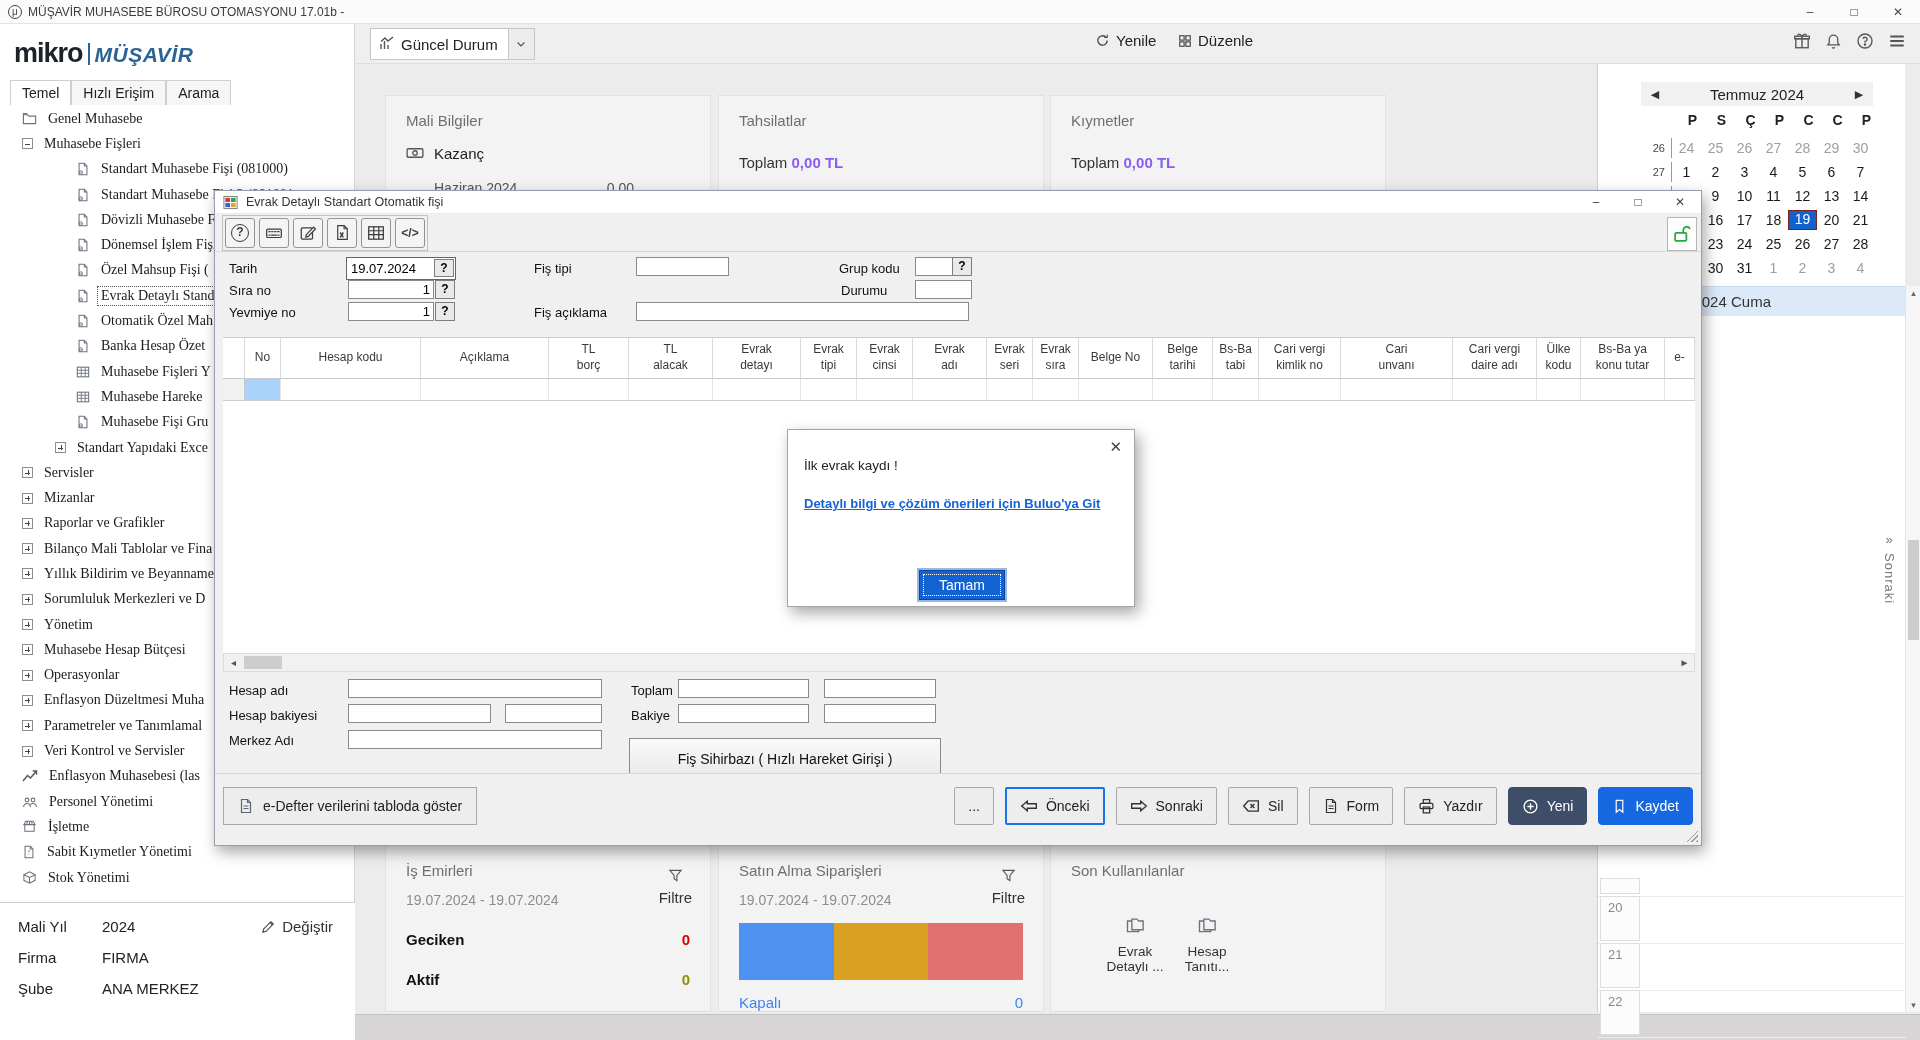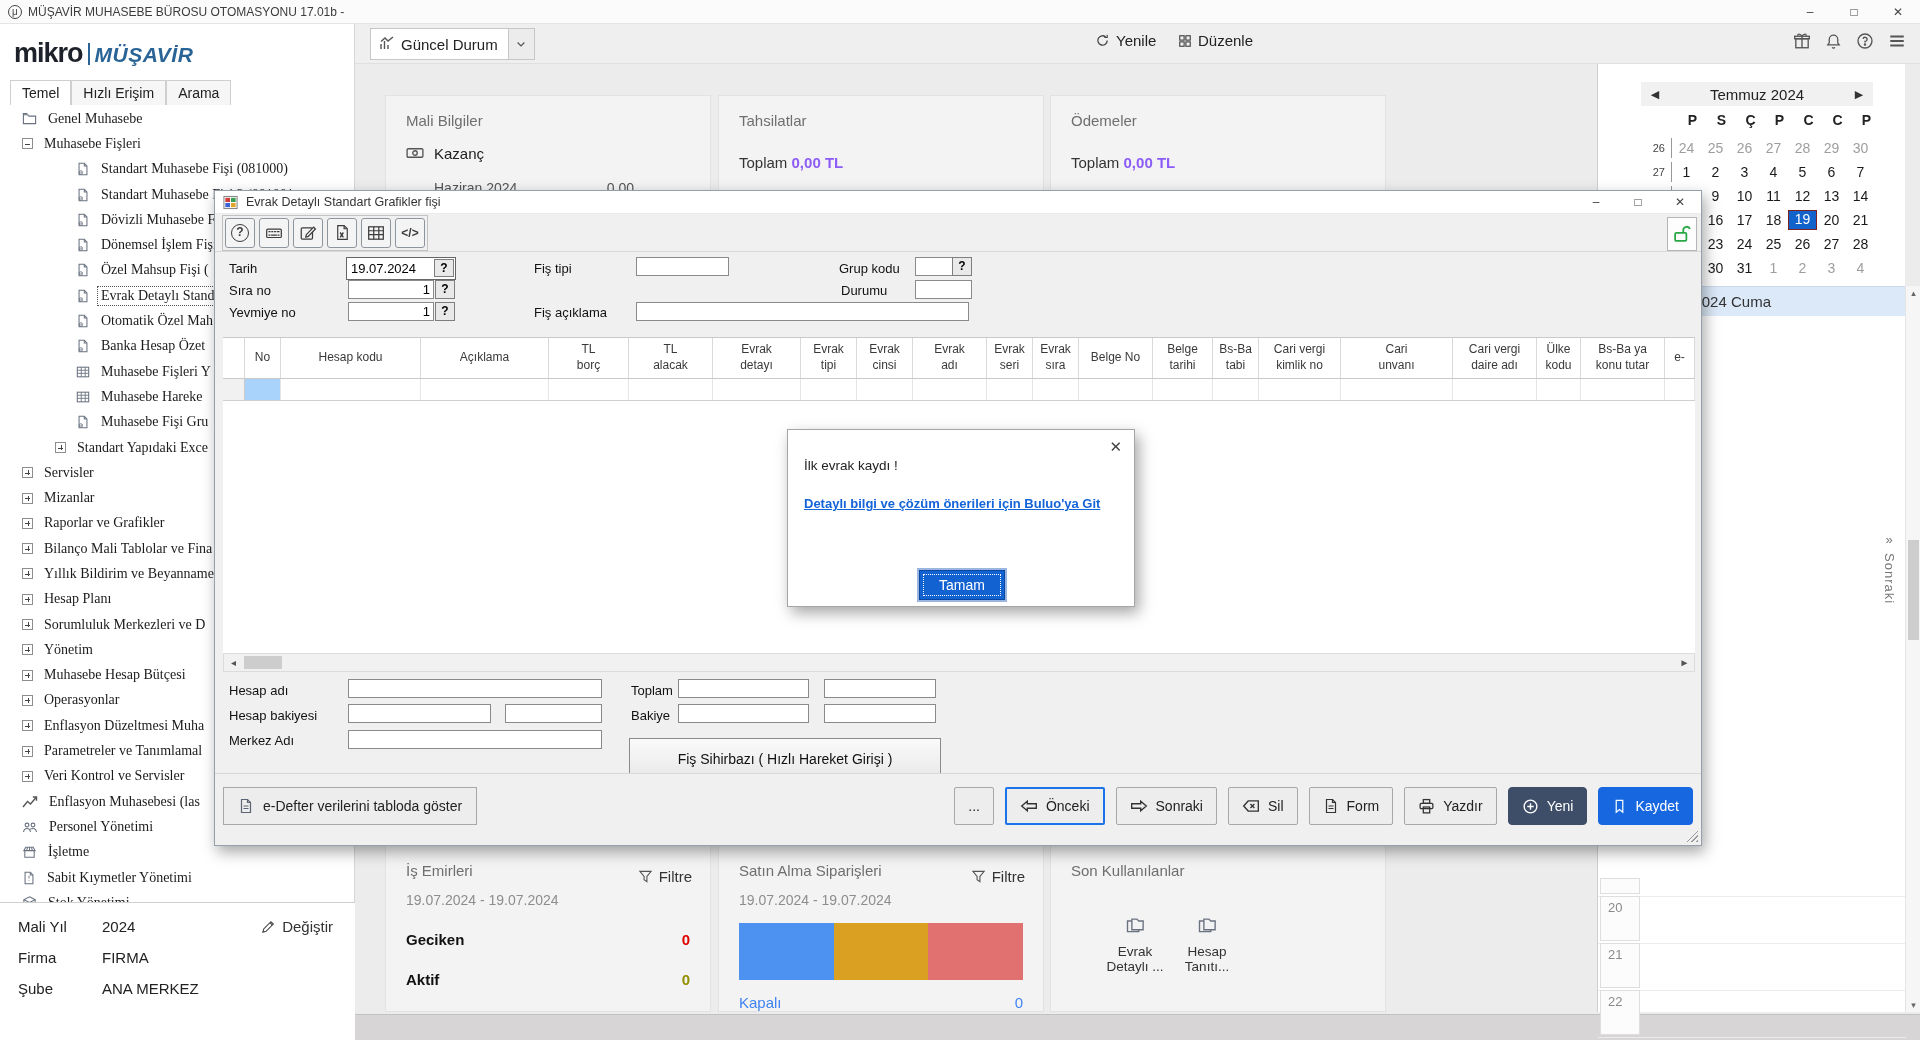--- a/index.html
+++ b/index.html
@@ -44,21 +44,21 @@
   .lvl0{padding-left:22px;} .lvl1{padding-left:55px;} .lvl2{padding-left:76px;}
   .sfooter{position:absolute;left:0;top:878px;width:355px;height:148px;border-top:1px solid #cfcfcf;border-bottom:1px solid #cfcfcf;background:#fff;padding-top:8px;}
   .frow{height:31px;display:flex;align-items:center;font-size:15px;color:#222;}
   .frow .fl{width:102px;padding-left:18px;flex:0 0 auto;}
   .frow .fv{color:#222;}
   .frow .chg{margin-left:auto;margin-right:22px;display:flex;gap:6px;align-items:center;color:#333;}
 
   
   .card{position:absolute;background:#f4f3f3;border:1px solid #e3e1e1;}
   .card .ctitle{position:absolute;left:20px;top:16px;font-size:15px;color:#6f6f6f;}
-  .filtre{position:absolute;right:18px;top:22px;display:flex;gap:6px;align-items:center;font-size:15px;color:#333;}
+  .filtre{position:absolute;right:18px;top:22px;display:flex;gap:6px;align-items:center;font-size:15px;color:#333;flex-direction:column;}
   .crange{position:absolute;left:20px;top:46px;font-size:14px;color:#8d8d8d;}
   .kzrow{position:absolute;left:20px;top:48px;display:flex;align-items:center;gap:10px;font-size:15px;color:#222;}
   .subrow{position:absolute;left:48px;top:84px;font-size:14px;color:#555;display:flex;width:200px;justify-content:space-between;}
   .toplam{position:absolute;left:20px;top:58px;font-size:15px;color:#333;}
   .toplam b{color:#8b5cf6;}
   .ierow{position:absolute;left:20px;right:20px;display:flex;justify-content:space-between;font-size:15px;font-weight:bold;color:#111;}
   .bar3{position:absolute;left:20px;right:20px;top:77px;height:57px;display:flex;}
   .bar3 div{flex:1;}
   .kapali{position:absolute;left:20px;right:20px;top:148px;display:flex;justify-content:space-between;font-size:15px;}
   .skitem{position:absolute;top:70px;width:84px;text-align:center;font-size:13.5px;color:#333;}
@@ -233,21 +233,21 @@
     <div class="subrow">
       <span>Haziran 2024</span>
       <span>0,00</span>
     </div>
   </div>
   <div class="card" style="left:718px;top:95px;width:326px;height:140px;">
     <div class="ctitle">Tahsilatlar</div>
     <div class="toplam"><span>Toplam</span> <b>0,00 TL</b></div>
   </div>
   <div class="card" style="left:1050px;top:95px;width:336px;height:140px;">
-    <div class="ctitle">Ödemeler</div>
+    <div class="ctitle">Kıymetler</div>
     <div class="toplam"><span>Toplam</span> <b>0,00 TL</b></div>
   </div>
 
   <div class="card" style="left:385px;top:845px;width:326px;height:167px;">
     <div class="ctitle">İş Emirleri</div>
     <div class="filtre">
       <span class="ic">
           <svg width="15" height="15" viewBox="0 0 16 16" fill="none" stroke="#555" stroke-width="1.2">
             <path d="M2 2.5h12L9.5 8v5.5l-3-2V8Z"></path>
           </svg>
@@ -563,24 +563,20 @@
           <span class="box plus"></span>
           <span class="lab">Raporlar ve Grafikler</span>
         </div>
         <div class="trow lvl0">
           <span class="box plus"></span>
           <span class="lab">Bilanço Mali Tablolar ve Fina</span>
         </div>
         <div class="trow lvl0">
           <span class="box plus"></span>
           <span class="lab">Yıllık Bildirim ve Beyanname</span>
-        </div>
-        <div class="trow lvl0">
-          <span class="box plus"></span>
-          <span class="lab">Hesap Planı</span>
         </div>
         <div class="trow lvl0">
           <span class="box plus"></span>
           <span class="lab">Sorumluluk Merkezleri ve D</span>
         </div>
         <div class="trow lvl0">
           <span class="box plus"></span>
           <span class="lab">Yönetim</span>
         </div>
         <div class="trow lvl0">
@@ -680,21 +676,21 @@
     <div class="dtitle">
       <span class="dico">
           <svg width="15" height="15" viewBox="0 0 16 16">
             <rect x="1" y="1.5" width="14" height="13" fill="#fff" stroke="#777"></rect>
             <rect x="2.5" y="3" width="5" height="4.5" fill="#d23b3b"></rect>
             <rect x="8.5" y="3" width="5" height="4.5" fill="#3b9e52"></rect>
             <rect x="2.5" y="8.5" width="5" height="4.5" fill="#3b62d2"></rect>
             <rect x="8.5" y="8.5" width="5" height="4.5" fill="#e0a62a"></rect>
           </svg>
         </span>
-      <span class="dtext">Evrak Detaylı Standart Grafikler fişi</span>
+      <span class="dtext">Evrak Detaylı Standart Otomatik fişi</span>
       <div class="dctrls">
         <span>–</span>
         <span>□</span>
         <span>✕</span>
       </div>
     </div>
     <div class="dtoolbar">
       <div class="dtgroup">
         <span class="dtb">
             <span class="qcirc">?</span>

